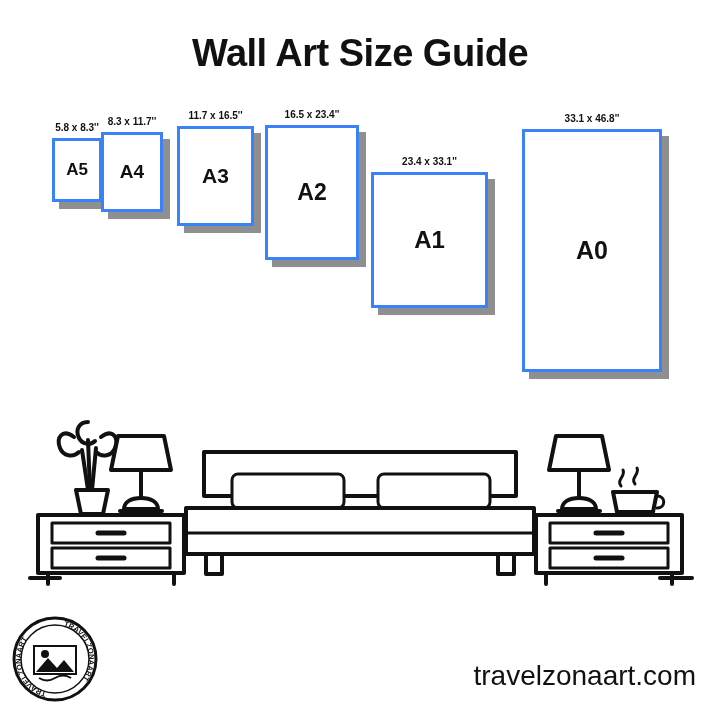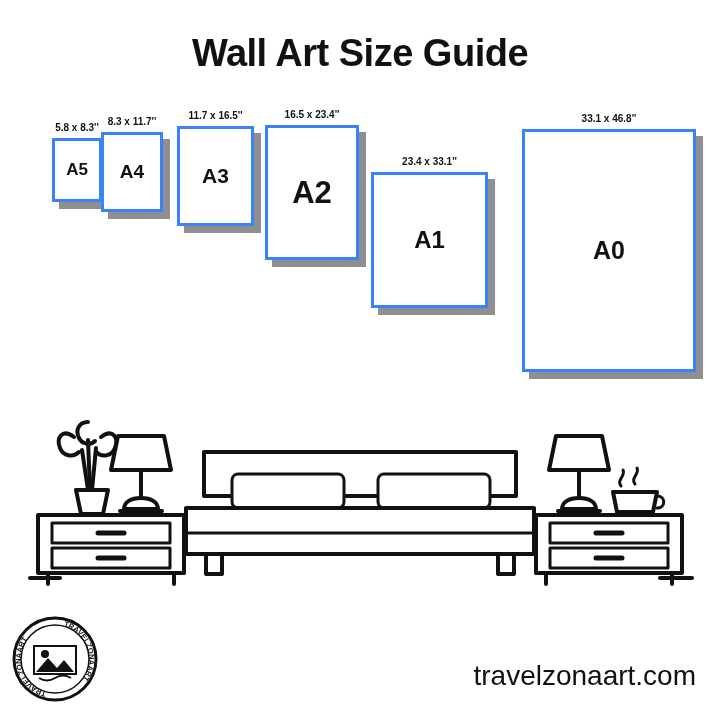--- a/index.html
+++ b/index.html
@@ -115,33 +115,33 @@
       <div class="frame-shadow"></div>
       <div class="frame-box">
         <span class="frame-label" style="font-size:21px;">A3</span>
       </div>
     </div>
 
     <div class="frame-wrap" style="left:265px;top:17px;width:94px;height:135px;">
       <div class="frame-dim">16.5 x 23.4''</div>
       <div class="frame-shadow"></div>
       <div class="frame-box">
-        <span class="frame-label" style="font-size:31px;">A2</span>
+        <span class="frame-label" style="font-size:23px;">A2</span>
       </div>
     </div>
 
     <div class="frame-wrap" style="left:371px;top:17px;width:117px;height:136px;margin-top:47px;">
       <div class="frame-dim">23.4 x 33.1''</div>
       <div class="frame-shadow"></div>
       <div class="frame-box">
         <span class="frame-label" style="font-size:24px;">A1</span>
       </div>
     </div>
 
-    <div class="frame-wrap" style="left:522px;top:21px;width:174px;height:243px;">
+    <div class="frame-wrap" style="left:522px;top:21px;width:140px;height:243px;">
       <div class="frame-dim">33.1 x 46.8''</div>
       <div class="frame-shadow"></div>
       <div class="frame-box">
         <span class="frame-label" style="font-size:25px;">A0</span>
       </div>
     </div>
 
   </div>
 
   <div class="scene">

